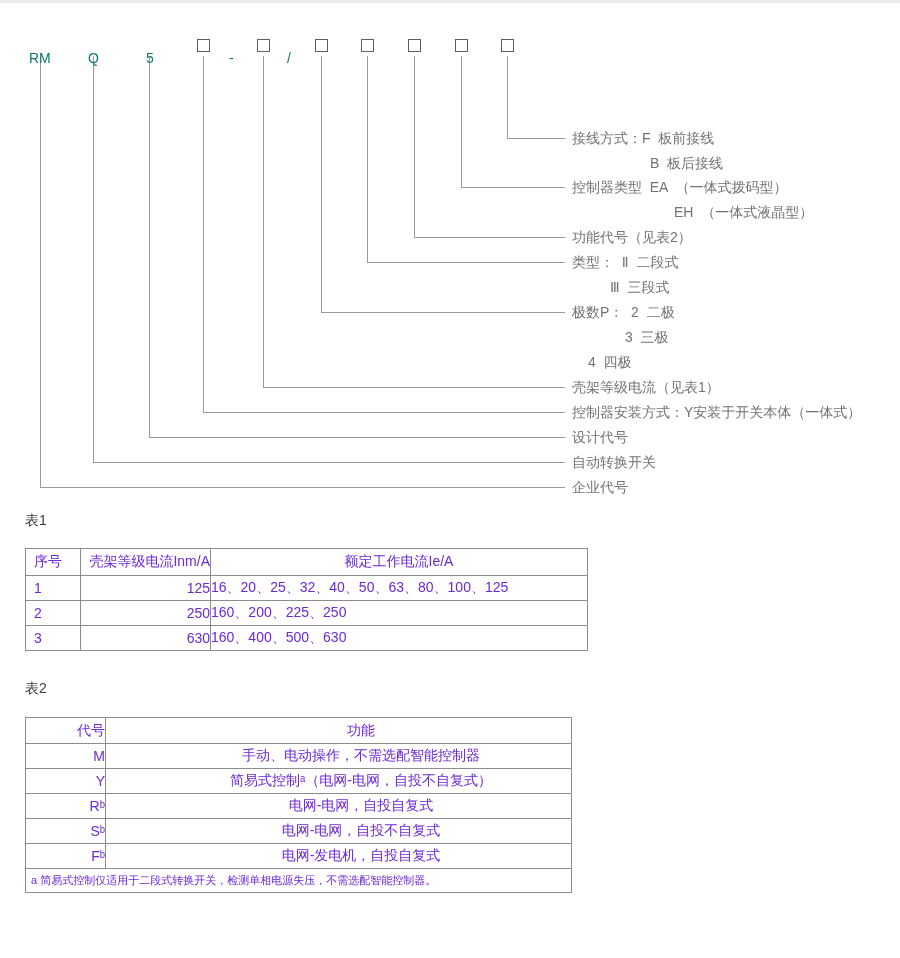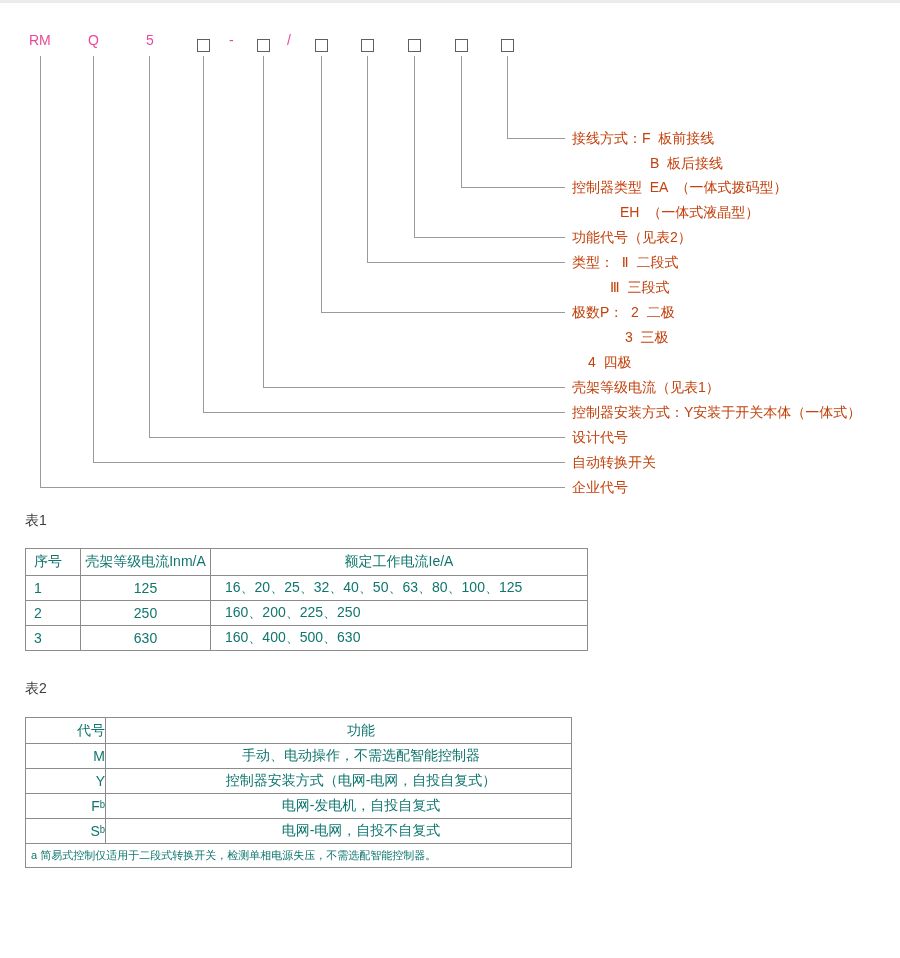--- a/index.html
+++ b/index.html
@@ -4,35 +4,35 @@
 <style>
   * { box-sizing: border-box; margin: 0; padding: 0; }
   html, body { background: #ffffff; }
   body {
     width: 900px; height: 958px; position: relative; overflow: hidden;
     font-family: "Liberation Sans", "DejaVu Sans", sans-serif;
     color: #3c3c3c;
   }
   .top-strip { position: absolute; top: 0; left: 0; width: 100%; height: 3px; background: #ebebeb; }
   .lines { position: absolute; top: 0; left: 0; }
-  .seg { position: absolute; top: 30px; font-size: 14px; line-height: 20px; white-space: pre; color: #ec4899; }
+  .seg { position: absolute; top: 48px; font-size: 14px; line-height: 20px; white-space: pre; color: #0f766e; }
   .pbox { position: absolute; top: 39px; width: 13px; height: 13px; border: 1px solid #5f5f5f; background: #fff; }
-  .dlabel { position: absolute; font-size: 14px; line-height: 20px; white-space: pre; color: #c2410c; }
+  .dlabel { position: absolute; font-size: 14px; line-height: 20px; white-space: pre; color: #737373; }
   .tcaption { position: absolute; left: 25px; font-size: 14px; line-height: 20px; color: #3c3c3c; }
-  table { position: absolute; left: 25px; border-collapse: collapse; table-layout: fixed; font-size: 14px; color: #0f766e; background: #fff; }
+  table { position: absolute; left: 25px; border-collapse: collapse; table-layout: fixed; font-size: 14px; color: #6d28d9; background: #fff; }
   th, td { border: 1px solid #8c8c8c; font-weight: normal; padding: 0; vertical-align: middle; white-space: pre; overflow: hidden; }
   
   #table1 { top: 548px; width: 546px; }
   #table1 tr.hrow { height: 27px; }
   #table1 tr.drow { height: 25px; }
   #table1 .c1 { width: 55px;  text-align: left; padding-left: 8px; }
-  #table1 .c2 { width: 130px; text-align: center; }
+  #table1 .c2 { width: 130px; text-align: right; }
   #table1 .c3 { width: 377px; }
   #table1 th.c3 { text-align: center; }
-  #table1 td.c3 { text-align: left; padding-left: 14px; }
+  #table1 td.c3 { text-align: left; }
   
   #table2 { top: 717px; width: 546px; }
   #table2 tr.hrow { height: 26px; }
   #table2 tr.drow { height: 25px; }
   #table2 tr.nrow { height: 24px; }
   #table2 .k1 { width: 80px;  text-align: right; padding-left: 9px; }
   #table2 .k2 { width: 466px; text-align: center; padding-left: 45px; }
   #table2 td.note { text-align: left; padding-left: 5px; font-size: 11px; margin-left: 16px; }
 </style>
 </head>
@@ -64,21 +64,21 @@
 <span class="seg" style="left:287px">/</span>
 <span class="pbox" style="left:315px"></span>
 <span class="pbox" style="left:361px"></span>
 <span class="pbox" style="left:408px"></span>
 <span class="pbox" style="left:455px"></span>
 <span class="pbox" style="left:501px"></span>
 
 <div class="dlabel" style="left:572px; top:128px">接线方式：F  板前接线</div>
 <div class="dlabel" style="left:650px; top:153px">B  板后接线</div>
 <div class="dlabel" style="left:572px; top:177px">控制器类型  EA  （一体式拨码型）</div>
-<div class="dlabel" style="left:620px; top:202px">EH  （一体式液晶型）</div>
+<div class="dlabel" style="left:674px; top:202px">EH  （一体式液晶型）</div>
 <div class="dlabel" style="left:572px; top:227px">功能代号（见表2）</div>
 <div class="dlabel" style="left:572px; top:252px">类型：  Ⅱ  二段式</div>
 <div class="dlabel" style="left:610px; top:277px">Ⅲ  三段式</div>
 <div class="dlabel" style="left:572px; top:302px">极数P：  2  二极</div>
 <div class="dlabel" style="left:625px; top:327px">3  三极</div>
 <div class="dlabel" style="left:588px; top:352px">4  四极</div>
 <div class="dlabel" style="left:572px; top:377px">壳架等级电流（见表1）</div>
 <div class="dlabel" style="left:572px; top:402px">控制器安装方式：Y安装于开关本体（一体式）</div>
 <div class="dlabel" style="left:572px; top:427px">设计代号</div>
 <div class="dlabel" style="left:572px; top:452px">自动转换开关</div>
@@ -116,27 +116,31 @@
       <tr class="hrow">
     <th class="k1">代号</th>
     <th class="k2">功能</th>
   </tr>
   <tr class="drow">
     <td class="k1">M</td>
     <td class="k2">手动、电动操作，不需选配智能控制器</td>
   </tr>
   <tr class="drow">
     <td class="k1">Y</td>
-    <td class="k2">控制器安装方式（电网-电网，自投自复式）</td>
+    <td class="k2">简易式控制ᵃ（电网-电网，自投不自复式）</td>
+  </tr>
+  <tr class="drow">
+    <td class="k1">Rᵇ</td>
+    <td class="k2">电网-电网，自投自复式</td>
+  </tr>
+  <tr class="drow">
+    <td class="k1">Sᵇ</td>
+    <td class="k2">电网-电网，自投不自复式</td>
   </tr>
   <tr class="drow">
     <td class="k1">Fᵇ</td>
     <td class="k2">电网-发电机，自投自复式</td>
-  </tr>
-  <tr class="drow">
-    <td class="k1">Sᵇ</td>
-    <td class="k2">电网-电网，自投不自复式</td>
   </tr>
   <tr class="nrow">
     <td class="note" colspan="2">a 简易式控制仅适用于二段式转换开关，检测单相电源失压，不需选配智能控制器。</td>
   </tr>
 </tbody>
   </table>
 
 </body></html>

